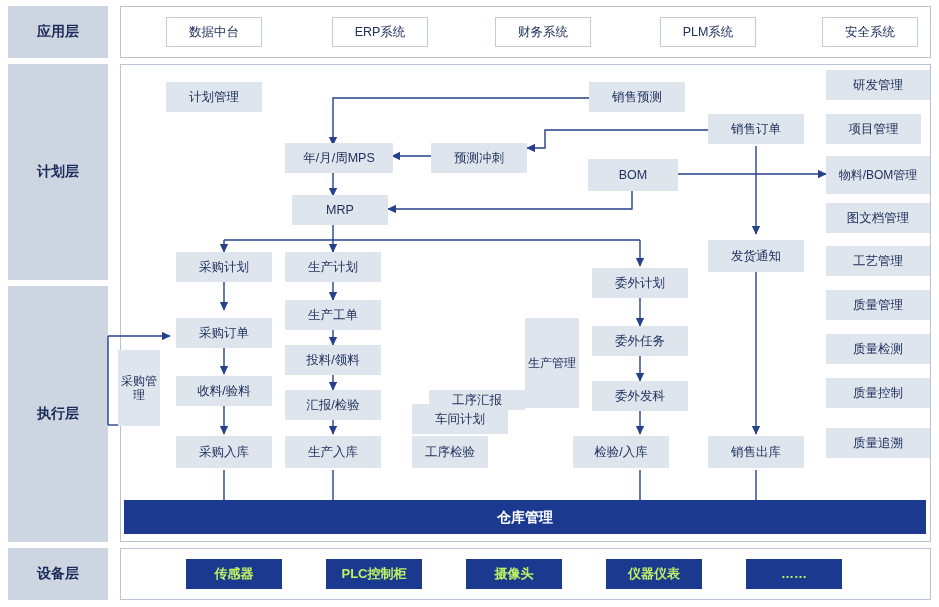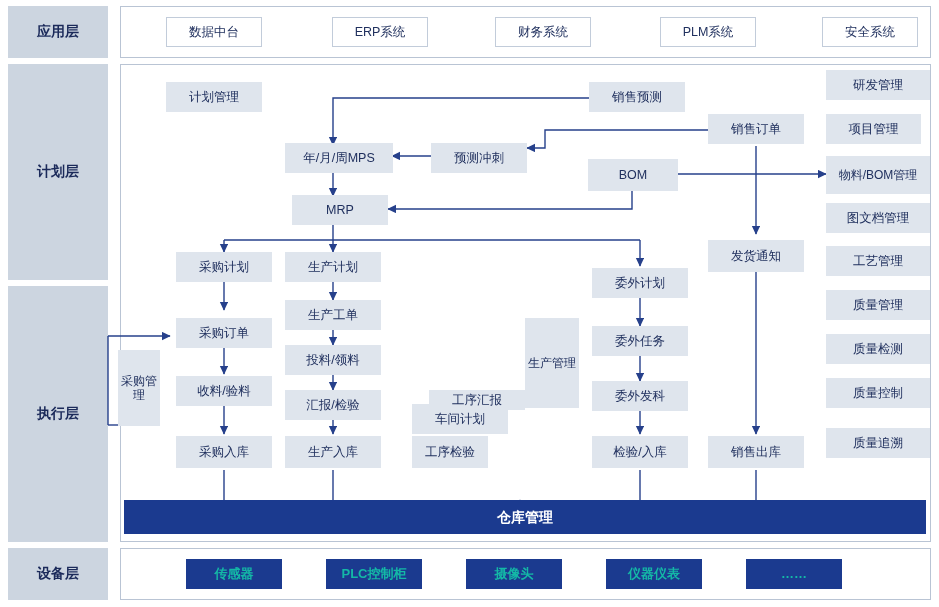--- a/index.html
+++ b/index.html
@@ -46,21 +46,21 @@
     box-sizing: border-box;
     line-height: 1.2;
     padding: 2px 3px;
   }
   .box.light-outline {
     background: #ffffff;
     border: 1px solid #c2ccda;
   }
   .box.dark {
     background: #1b3a8f;
-    color: #14b8a6;
+    color: #bef264;
     font-weight: bold;
     font-size: 13px;
   }
   .box.wide-dark {
     background: #1b3a8f;
     color: #ffffff;
     font-weight: bold;
     font-size: 14px;
   }
   .box.multiline {
@@ -185,21 +185,21 @@
   <div class="box" style="left:285px; top:390px; width:96px; height:30px;">汇报/检验</div>
   <div class="box" style="left:285px; top:436px; width:96px; height:32px;">生产入库</div>
 
   <div class="box" style="left:412px; top:356px; width:96px; height:30px;margin-top:48px;">车间计划</div>
   <div class="box" style="left:429px; top:390px; width:96px; height:20px;">工序汇报</div>
   <div class="box" style="left:412px; top:436px; width:76px; height:32px;">工序检验</div>
 
   <div class="box" style="left:592px; top:268px; width:96px; height:30px;">委外计划</div>
   <div class="box" style="left:592px; top:326px; width:96px; height:30px;">委外任务</div>
   <div class="box" style="left:592px; top:381px; width:96px; height:30px;">委外发科</div>
-  <div class="box" style="left:592px; top:436px; width:96px; height:32px;">检验/入库</div>
+  <div class="box" style="left:573px; top:436px; width:96px; height:32px;">检验/入库</div>
 
   <div class="box" style="left:708px; top:436px; width:96px; height:32px;">销售出库</div>
   <div class="box" style="left:708px; top:240px; width:96px; height:32px;">发货通知</div>
 
   <div class="box multiline" style="left:118px; top:350px; width:42px; height:76px;">采购管理</div>
   <div class="box multiline" style="left:525px; top:318px; width:54px; height:90px;">生产管理</div>
 
   <div class="box wide-dark" style="left:124px; top:500px; width:802px; height:34px;">仓库管理</div>
 
   <div class="box dark" style="left:186px; top:559px; width:96px; height:30px;">传感器</div>

